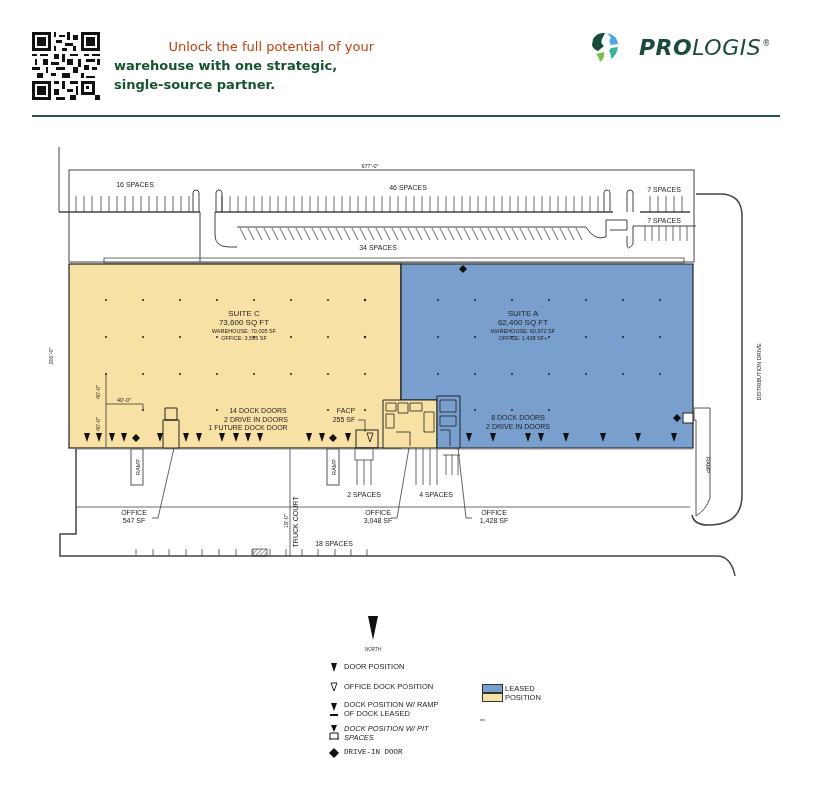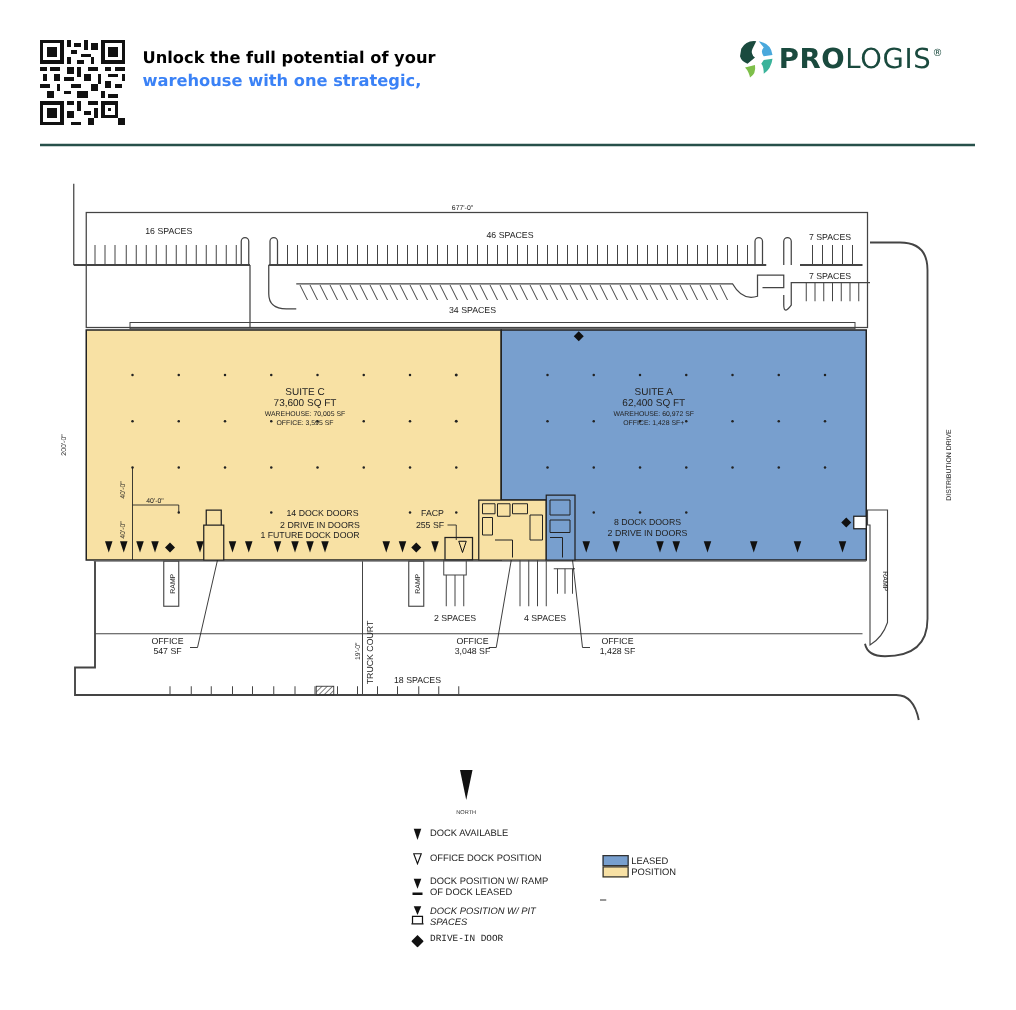--- a/index.html
+++ b/index.html
@@ -1,23 +1,23 @@
 <!DOCTYPE html>
 <html><head>
 <meta charset="utf-8">
 <style>
   html, body { margin:0; padding:0; background:#ffffff; }
   body { width:813px; height:808px; position:relative; overflow:hidden; font-family:"Liberation Sans", sans-serif; color:#222; }
   .abs { position:absolute; }
   .header-text { left:114px; top:37px; width:260px; font-family:"DejaVu Sans", sans-serif; font-size:13px; line-height:19px; color:#1e3a3a; }
-  .header-text .l1 { font-weight:bold; display:block; color:#000000; }
-  .header-text .l2, .header-text .l3 { font-weight:bold; display:block; color:#3b82f6; }
+  .header-text .l1 { font-weight:normal; display:block; color:#c2410c;text-align:right; }
+  .header-text .l2, .header-text .l3 { font-weight:bold; display:block; color:#14532d; }
   .qr { left:32px; top:32px; width:68px; height:68px; }
   .logo { left:587px; top:29px; height:36px; display:flex; align-items:center; }
-  .logo-text { font-family:"DejaVu Sans", sans-serif; font-size:22px; color:#1a4a3e; letter-spacing:0.5px; margin-left:0; }
+  .logo-text { font-family:"DejaVu Sans", sans-serif; font-size:22px; color:#1a4a3e; letter-spacing:0.5px; margin-left:16px;font-style:italic; }
   .logo-text b { font-weight:bold; }
   .logo-reg { font-size:8px; vertical-align:super; margin-left:1px; color:#1a4a3e; }
   .rule { left:32px; top:115px; width:748px; height:2px; background:#27504a; }
   .plan { left:0; top:0; width:813px; height:808px; }
   .lbl { font-family:"Liberation Sans", sans-serif; font-size:7px; fill:#222; }
   .lbl-md { font-family:"Liberation Sans", sans-serif; font-size:8px; fill:#222; }
   .lbl-sm { font-family:"Liberation Sans", sans-serif; font-size:5.5px; fill:#222; }
   .legend { font-family:"Liberation Sans", sans-serif; font-size:7.5px; color:#222; }
   .legend-row { position:absolute; left:328px; display:flex; align-items:flex-start; }
   .legend-row .ico { width:12px; display:inline-block; text-align:center; margin-right:4px; }
@@ -85,20 +85,21 @@
       <rect x="16" y="20" width="1" height="3"></rect>
       <rect x="9" y="24" width="3" height="1"></rect>
       <rect x="14" y="23" width="2" height="2"></rect>
       <rect x="23" y="23" width="2" height="2"></rect>
   </g>
 </svg>
 
 <div class="abs header-text">
   <span class="l1">Unlock the full potential of your</span>
   <span class="l2">warehouse with one strategic,</span>
+  <span class="l3">single-source partner.</span>
 </div>
 
 <div class="abs logo">
   <svg width="36" height="36" viewBox="0 0 36 36">
     <path d="M6 10 Q10 3 18 4 L15 10 Q13 14 17 17 L11 22 Q6 20 5 16 Z" fill="#1a4a3e"></path>
     <path d="M20 4 Q30 6 31 15 L24 16 Q21 12 24 9 Z" fill="#4aa8dc"></path>
     <path d="M24 19 L31 18 Q30 26 24 30 Q24 24 22 22 Z" fill="#3ab39a"></path>
     <path d="M9 25 L17 23 Q18 30 13 33 Q12 28 9 25 Z" fill="#7ebf4a"></path>
   </svg>
   <span class="logo-text"><b>PRO</b><span>LOGIS</span><span class="logo-reg">®</span></span>
@@ -336,21 +337,21 @@
   <text x="373" y="651" text-anchor="middle" style="font-family:'Liberation Sans',sans-serif;font-size:4.5px;fill:#333">NORTH</text>
 
   <line x1="480" y1="720" x2="485" y2="720" stroke="#333" stroke-width="0.8"></line>
 </svg>
 
 <div class="legend">
   <div class="legend-row" style="top:662px;">
     <span class="ico"><svg width="8" height="10">
           <path d="M1 1 h6 l-3 9 z" fill="#111"></path>
         </svg></span>
-    <span class="txt">DOCK AVAILABLE</span>
+    <span class="txt">DOOR POSITION</span>
   </div>
   <div class="legend-row" style="top:682px;">
     <span class="ico"><svg width="8" height="10">
           <path d="M1 1 h6 l-3 8 z" fill="none" stroke="#111" stroke-width="0.9"></path>
         </svg></span>
     <span class="txt">OFFICE DOCK POSITION</span>
   </div>
   <div class="legend-row" style="top:700px;">
     <span class="ico"><svg width="10" height="18">
           <path d="M2 3 h6 l-3 8 z" fill="#111"></path>

